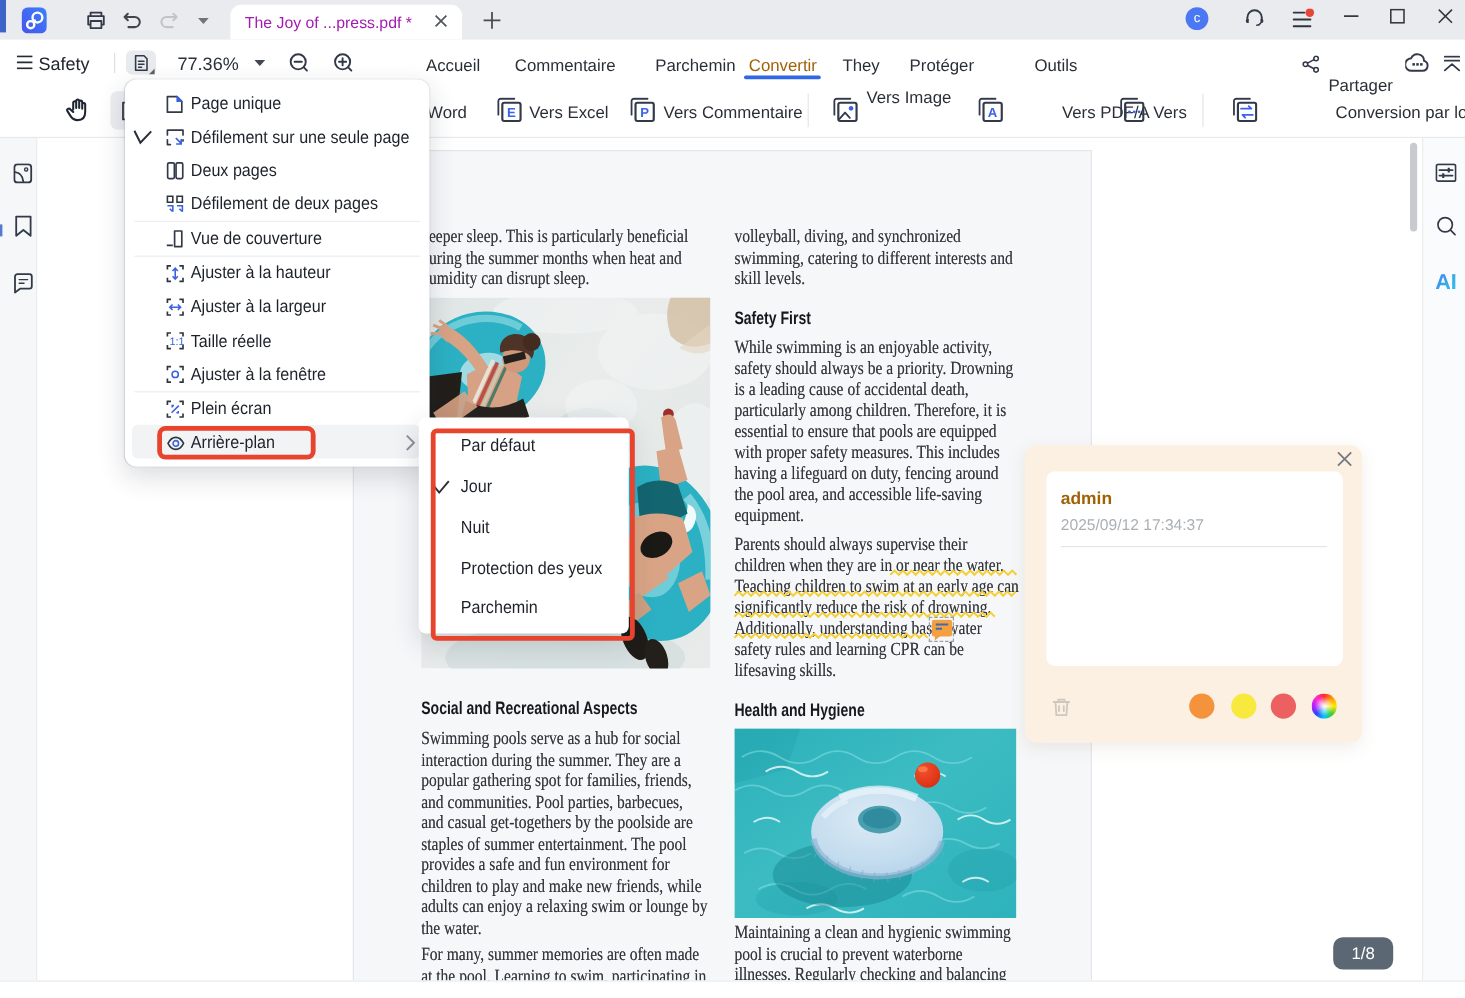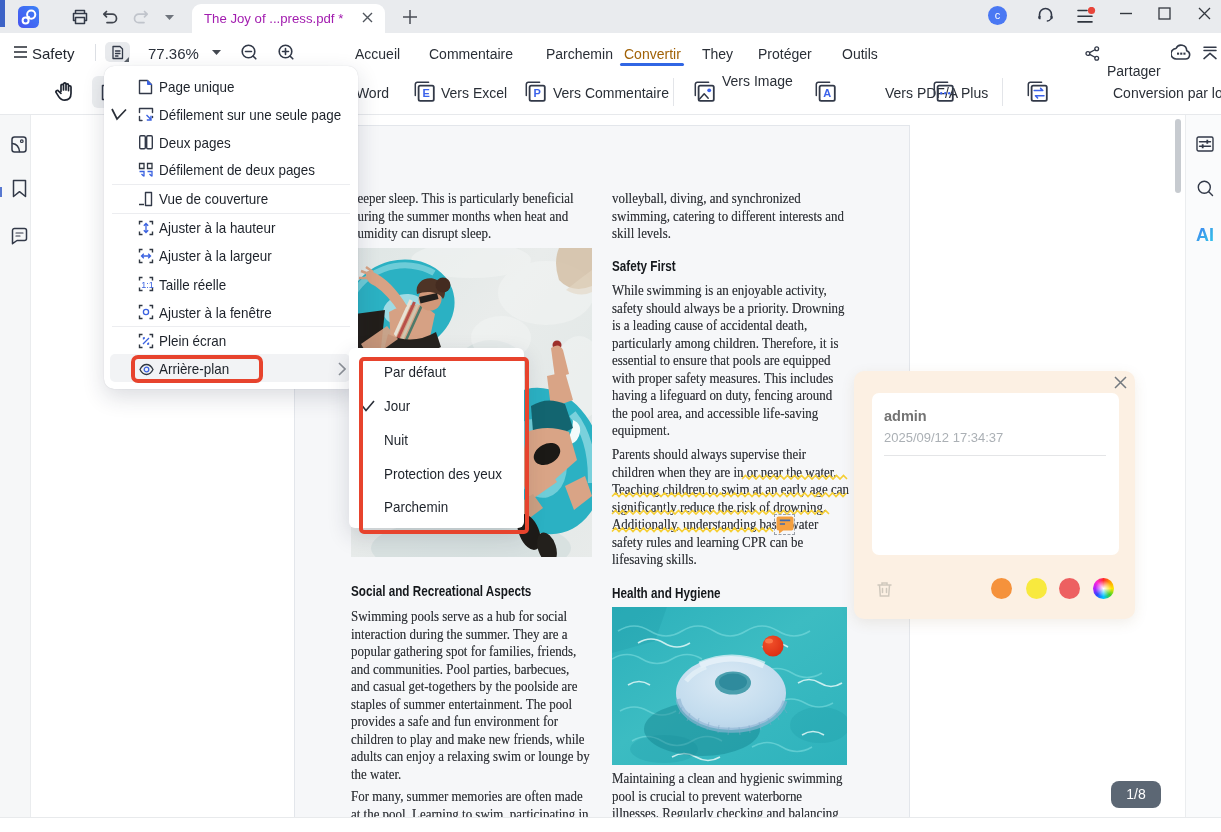--- a/index.html
+++ b/index.html
@@ -90,21 +90,21 @@
     <circle cx="7.5" cy="7.5" r="6.3" class="ic" style="stroke-width:1.6"></circle>
     <path class="ic" style="stroke-width:1.6" d="M4.5 7.5h6M7.5 4.5v6M12.2 12.2l2.6 2.6"></path>
   </svg>
 <div class="a tabtxt" style="left:355px;top:46px">Accueil</div>
 <div class="a tabtxt" style="left:429px;top:46px">Commentaire</div>
 <div class="a tabtxt" style="left:546px;top:46px">Parchemin</div>
 <div class="a" style="left:624px;top:46px;font-size:14px;color:#a16207">Convertir</div>
 <div class="a" style="left:620px;top:63px;width:64px;height:3px;background:#3166e4;border-radius:2px"></div>
 <div class="a tabtxt" style="left:702px;top:46px">They</div>
 <div class="a tabtxt" style="left:758px;top:46px">Protéger</div>
-<div class="a tabtxt" style="left:842px;top:46px">Outils</div>
+<div class="a tabtxt" style="left:862px;top:46px">Outils</div>
 <svg class="a" style="left:1085px;top:46px" width="15" height="15" viewBox="0 0 15 15">
 <g class="ic" style="stroke-width:1.3">
       <circle cx="11.7" cy="2.8" r="1.9"></circle>
       <circle cx="2.9" cy="7.5" r="1.9"></circle>
       <circle cx="11.7" cy="12.2" r="1.9"></circle>
       <path d="M4.6 6.6l5.4-2.9M4.6 8.4l5.4 2.9"></path>
     </g>
 </svg>
 <div class="a tabtxt" style="left:1107px;top:63px">Partager</div>
 <svg class="a" style="left:1171px;top:44px" width="20" height="17" viewBox="0 0 20 17">
@@ -153,21 +153,21 @@
 <text x="12.2" y="16.4" font-size="11" font-weight="bold" fill="#3b62ea" text-anchor="middle" font-family="Liberation Sans">A</text>
 </svg>
 <div class="a tabtxt" style="left:885px;top:85px">Vers PDF/A</div>
 <svg class="a" style="left:933px;top:81px" width="21" height="21" viewBox="0 0 21 21">
 <path class="ic" style="stroke-width:1.5" d="M14.6 1.3H3.3a2 2 0 0 0-2 2V14.6"></path>
 <rect x="4.6" y="4.6" width="15.2" height="15.2" rx="1.6" class="ic" style="stroke-width:1.8"></rect>
 <circle cx="8.2" cy="12.2" r="1.2" fill="#3b62ea"></circle>
     <circle cx="12.2" cy="12.2" r="1.2" fill="#3b62ea"></circle>
     <circle cx="16.2" cy="12.2" r="1.2" fill="#3b62ea"></circle>
 </svg>
-<div class="a tabtxt" style="left:961px;top:85px">Plus</div>
+<div class="a tabtxt" style="left:961px;top:85px">Vers</div>
 <div class="a" style="left:1002px;top:78px;width:1px;height:28px;background:#e3e5e9"></div>
 <svg class="a" style="left:1027px;top:81px" width="21" height="21" viewBox="0 0 21 21">
 <path class="ic" style="stroke-width:1.5" d="M14.6 1.3H3.3a2 2 0 0 0-2 2V14.6"></path>
 <rect x="4.6" y="4.6" width="15.2" height="15.2" rx="1.6" class="ic" style="stroke-width:1.8"></rect>
 <path d="M7.2 9.6h8.6l-2.2-2.2M17 14.8H8.4l2.2 2.2" stroke="#3b62ea" stroke-width="1.5" fill="none" stroke-linecap="round" stroke-linejoin="round"></path>
 </svg>
 <div class="a tabtxt" style="left:1113px;top:85px">Conversion par lot</div>
 <div class="a" style="left:0;top:114px;width:1221px;height:1px;background:#e7e9ec"></div>
 
 <div class="a" style="left:0;top:115px;width:31px;height:702px;background:#f6f7f8;border-right:1px solid #eaecee"></div>
@@ -387,21 +387,21 @@
 </svg>
 
 <div class="a" style="left:0;top:817px;width:1221px;height:15px;background:#fff;border-top:1px solid #e8eaec"></div>
 <div class="a" style="left:1111px;top:781px;width:50px;height:27px;background:#5c6774;border-radius:8px;color:#fff;font-size:14px;text-align:center;line-height:27px;z-index:6">1/8</div>
 
 <div class="a" style="left:854px;top:371px;width:281px;height:248px;background:#fcf0e3;border-radius:10px;box-shadow:0 4px 14px rgba(120,90,40,.10);z-index:5"></div>
 <svg class="a" style="left:1113px;top:375px;z-index:5" width="15" height="15" viewBox="0 0 15 15">
     <path d="M2 2l11 11M13 2L2 13" stroke="#73797f" stroke-width="1.5"></path>
   </svg>
 <div class="a" style="left:872px;top:393px;width:247px;height:162px;background:#fff;border-radius:7px;z-index:5"></div>
-<div class="a" style="left:884px;top:408px;font-size:14.5px;font-weight:600;color:#737373;z-index:5">admin</div>
+<div class="a" style="left:884px;top:408px;font-size:14.5px;font-weight:600;color:#a16207;z-index:5">admin</div>
 <div class="a" style="left:884px;top:430px;font-size:13px;color:#abb0b5;z-index:5">2025/09/12 17:34:37</div>
 <div class="a" style="left:884px;top:455px;width:222px;height:1px;background:#e4e5e7;z-index:5"></div>
 <svg class="a" style="left:876px;top:580px;z-index:5" width="17" height="18" viewBox="0 0 17 18">
     <g fill="none" stroke="#cfc8bd" stroke-width="1.5" stroke-linecap="round">
       <path d="M2 5h13M6 5V3h5v2M3.5 5l.8 11h8.4l.8-11M6.5 8.5v4M10.5 8.5v4"></path>
     </g>
   </svg>
 <div class="a" style="left:991px;top:578px;width:21px;height:21px;border-radius:50%;background:#f5923c;z-index:5"></div>
 <div class="a" style="left:1026px;top:578px;width:21px;height:21px;border-radius:50%;background:#f8e93e;z-index:5"></div>
 <div class="a" style="left:1059px;top:578px;width:21px;height:21px;border-radius:50%;background:#ed6061;z-index:5"></div>

